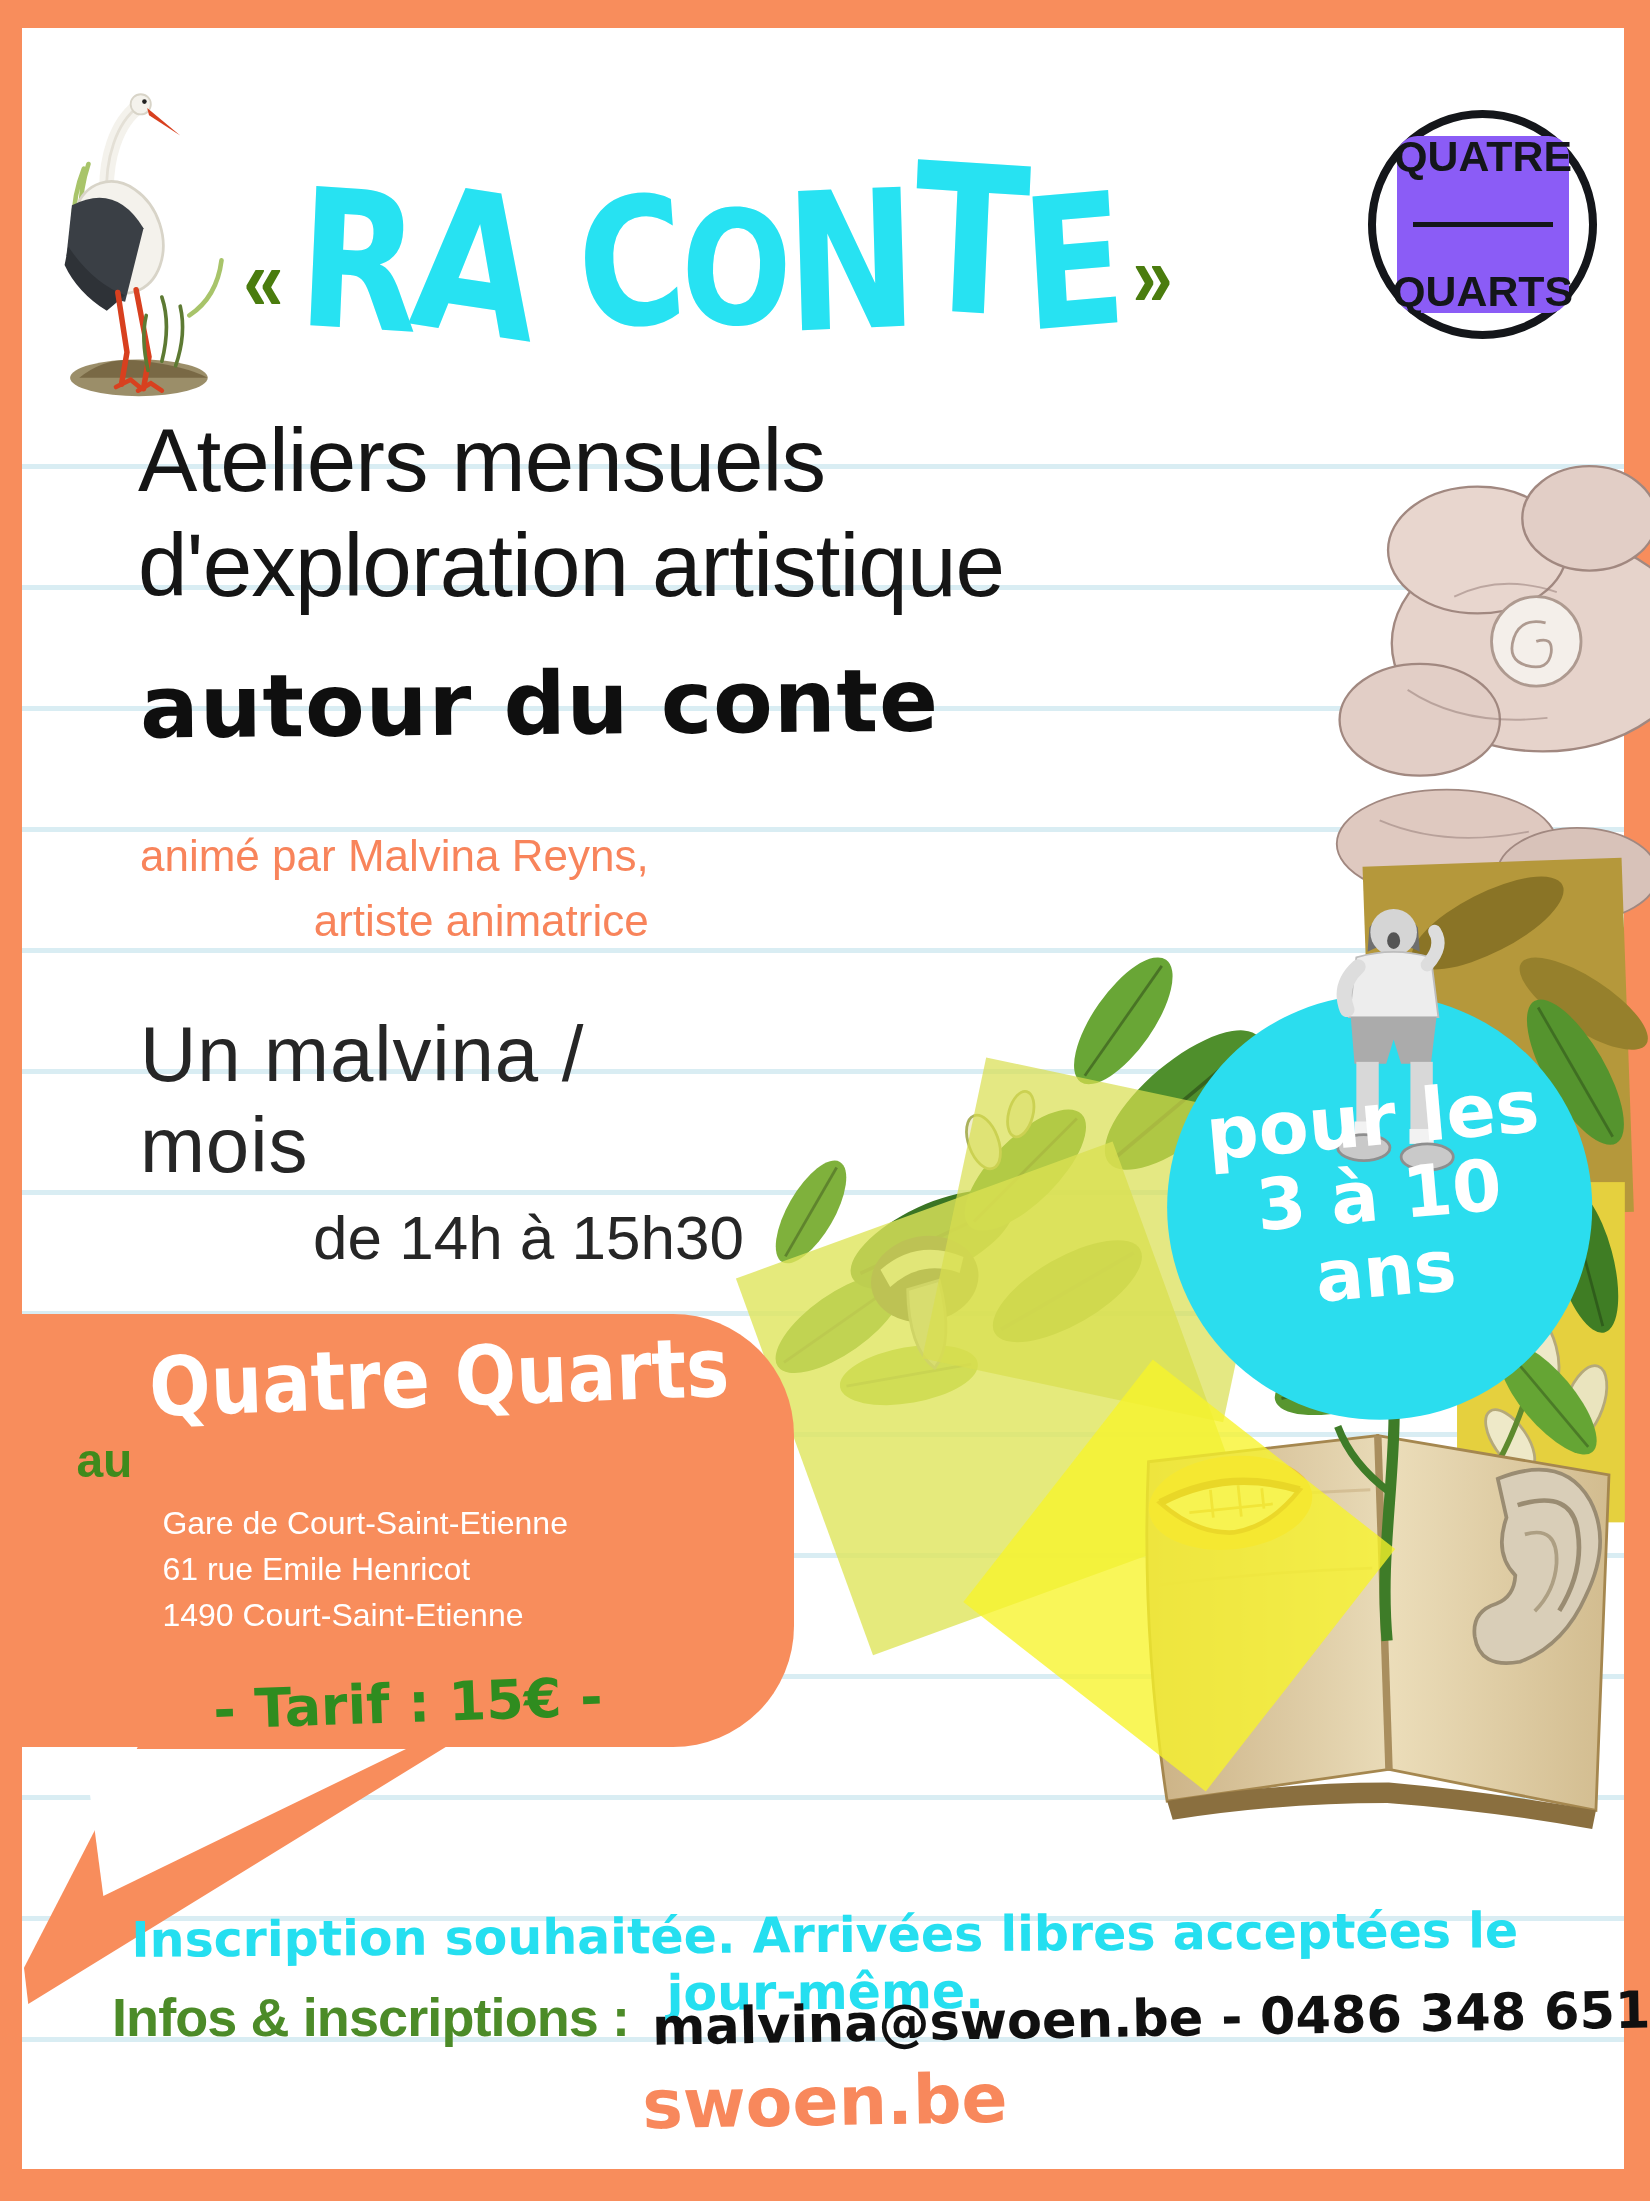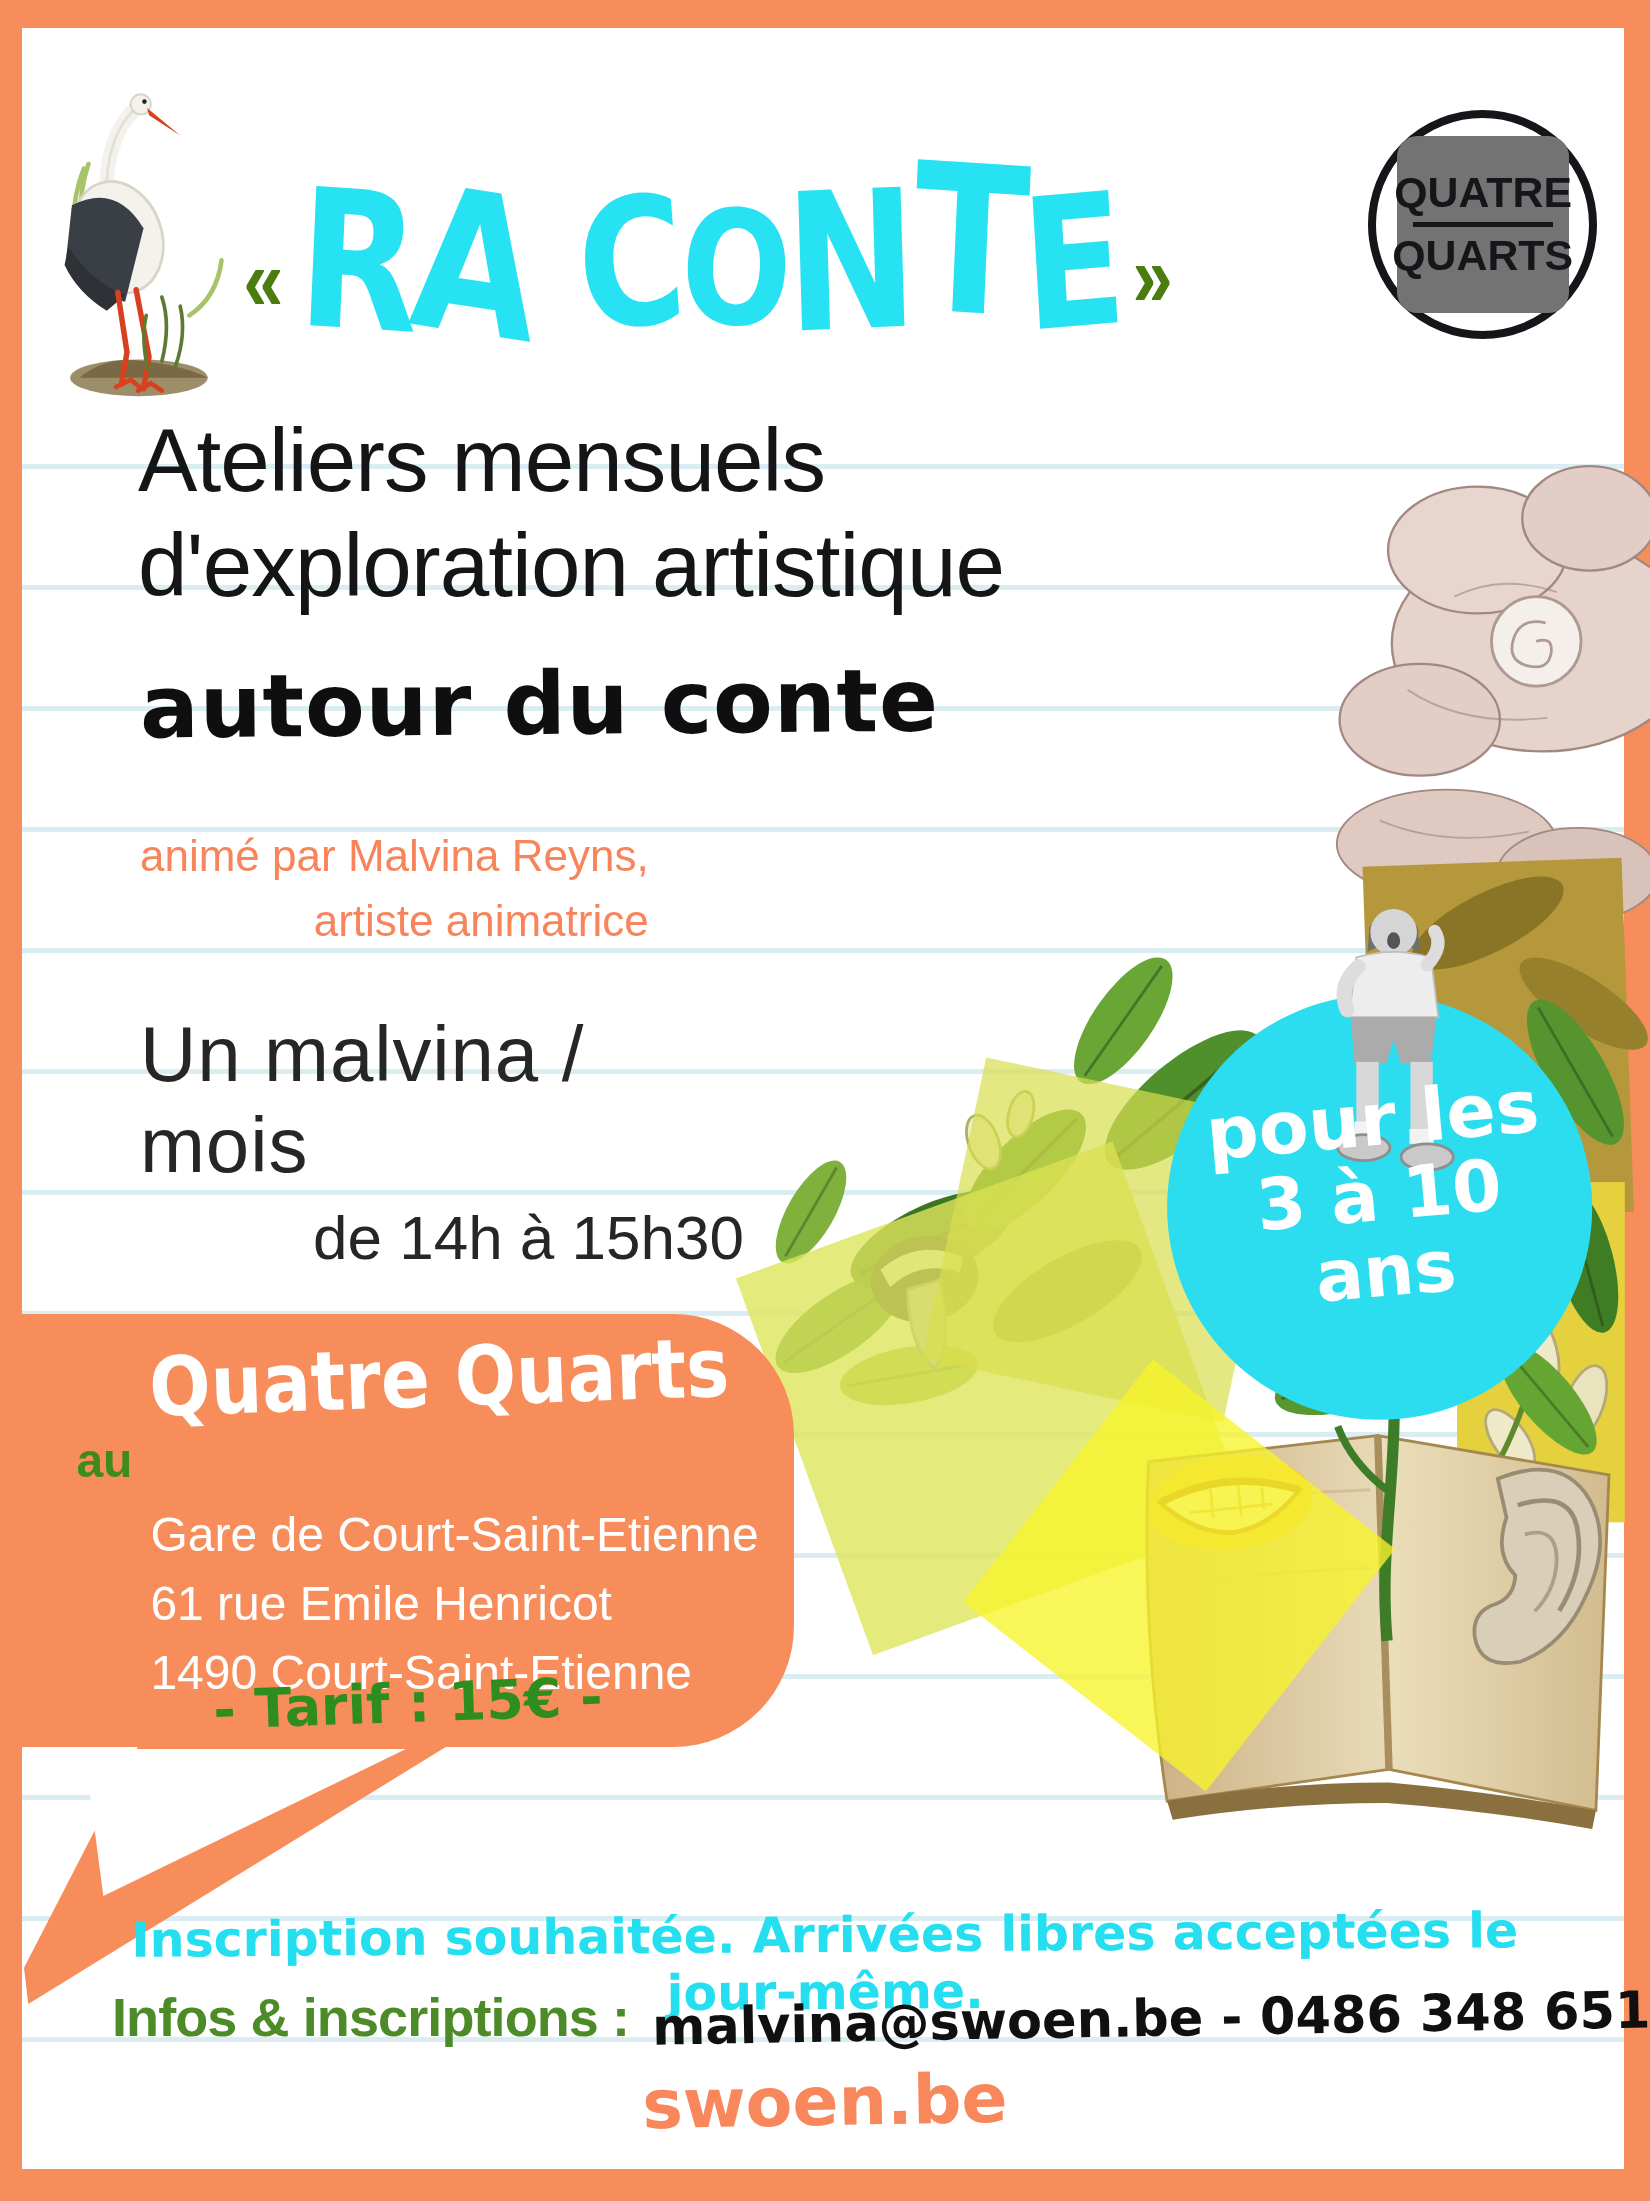--- a/index.html
+++ b/index.html
@@ -25,22 +25,22 @@
   .bounce span:nth-child(3){width:54px;}
   .bounce span:nth-child(4){font-size:177px;transform:rotate(-5deg) translateY(-3.7px);}
   .bounce span:nth-child(5){font-size:158px;transform:rotate(4deg) translateY(-7.5px);}
   .bounce span:nth-child(6){font-size:191px;transform:rotate(-2deg);}
   .bounce span:nth-child(7){font-size:205px;transform:rotate(3deg) translateY(-15px);}
   .bounce span:nth-child(8){font-size:182px;transform:rotate(-4deg) translateY(-1.9px);}
 
   
   .logo{position:absolute;left:1368px;top:110px;width:229px;height:229px;z-index:3;}
   .logo-ring{position:absolute;inset:0;border:8.4px solid #14161A;border-radius:50%;background:#fff;box-sizing:border-box;}
-  .logo-card{position:absolute;left:29px;top:26px;width:172px;height:177px;background:#737373;border-radius:20.5px;
-    display:flex;flex-direction:column;align-items:center;justify-content:center;gap:7.5px;}
+  .logo-card{position:absolute;left:29px;top:26px;width:172px;height:177px;background:#8b5cf6;border-radius:20.5px;
+    display:flex;flex-direction:column;align-items:center;justify-content:space-between;gap:7.5px;}
   .logo-word{font-weight:bold;font-size:42px;color:#14161A;letter-spacing:0;transform:scaleX(1.02);line-height:1;}
   .logo-divider{width:140px;height:5.6px;background:#14161A;}
 
   
   .heading{position:absolute;left:138px;top:408px;z-index:3;font-size:89px;line-height:1.18;
     color:#151515;letter-spacing:-0.9px;}
   .subheading{position:absolute;left:140px;top:653px;z-index:3;font-family:"DejaVu Sans",sans-serif;
     font-weight:bold;font-size:87px;color:#0f0f0f;transform:rotate(-.5deg);letter-spacing:0.9px;}
   .facilitator{position:absolute;left:140px;top:824px;z-index:3;font-size:44px;line-height:1.47;color:#F8845B;text-align:right;}
   .schedule{position:absolute;left:140px;top:1009px;width:604px;z-index:3;color:#262626;}
@@ -59,21 +59,21 @@
   
   .bubble{position:absolute;left:22.4px;top:1314px;width:772px;height:433px;z-index:2;
     background:#F88D5C;border-radius:0 121px 121px 0;}
   .tail{position:absolute;left:24px;top:1745px;width:425px;height:259px;z-index:2;background:#F88D5C;
     clip-path:polygon(27% 0,100% 0,1% 100%,0 86%);}
   .tail-notch{position:absolute;left:84px;top:1749px;width:322px;height:147px;z-index:2;background:#ffffff;
     clip-path:polygon(0 0,100% 0,6% 100%);}
   .bubble .au{position:absolute;left:54px;top:119px;font-weight:bold;font-size:48px;color:#3F8A1C;}
   .venue-name{position:absolute;left:129px;top:26px;font-family:"DejaVu Sans",sans-serif;font-weight:bold;
     font-size:82px;color:#ffffff;transform:rotate(-2deg) scaleX(.88);transform-origin:left bottom;white-space:nowrap;}
-  .venue-address{position:absolute;left:128px;top:186px;font-size:48px;font-weight:500;line-height:1.44;color:#ffffff;}
+  .venue-address{position:absolute;left:140px;top:186px;font-size:32px;font-weight:500;line-height:1.44;color:#ffffff;}
   .tariff{position:absolute;left:0;right:0;top:358px;text-align:center;font-family:"DejaVu Sans",sans-serif;
     font-weight:bold;font-size:54px;color:#2F8C1F;transform:rotate(-2deg);}
 
   
   .note{position:absolute;left:93px;right:93px;top:1907px;z-index:3;text-align:center;
     font-family:"DejaVu Sans",sans-serif;font-weight:bold;font-size:49px;color:#25DFF0;transform:rotate(-.4deg);}
   .infos{position:absolute;left:0;right:0;top:1986px;z-index:3;display:flex;justify-content:flex-end;
     align-items:baseline;gap:22.4px;}
   .infos .label{font-size:54px;font-weight:bold;color:#4C8B28;letter-spacing:-0.9px;}
   .infos .contact{font-family:"DejaVu Sans",sans-serif;font-weight:bold;font-size:51px;color:#101010;

